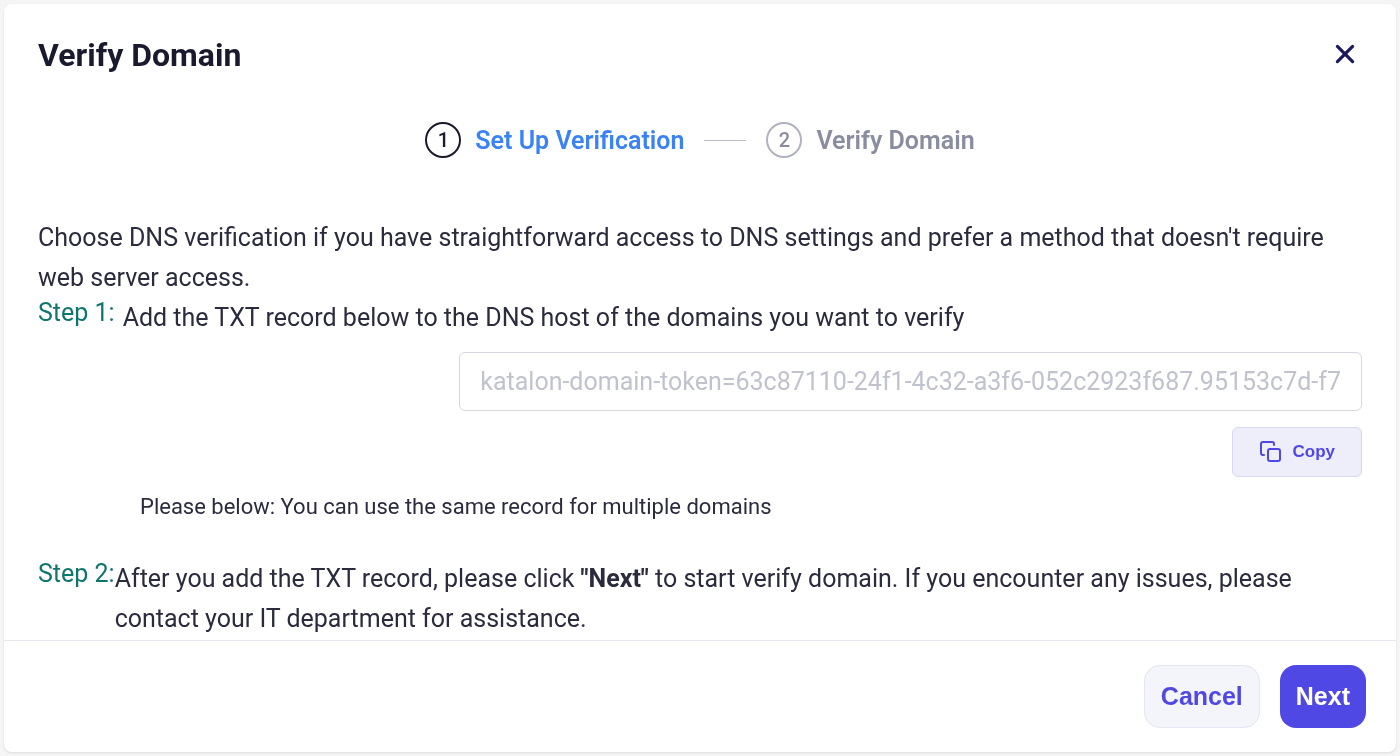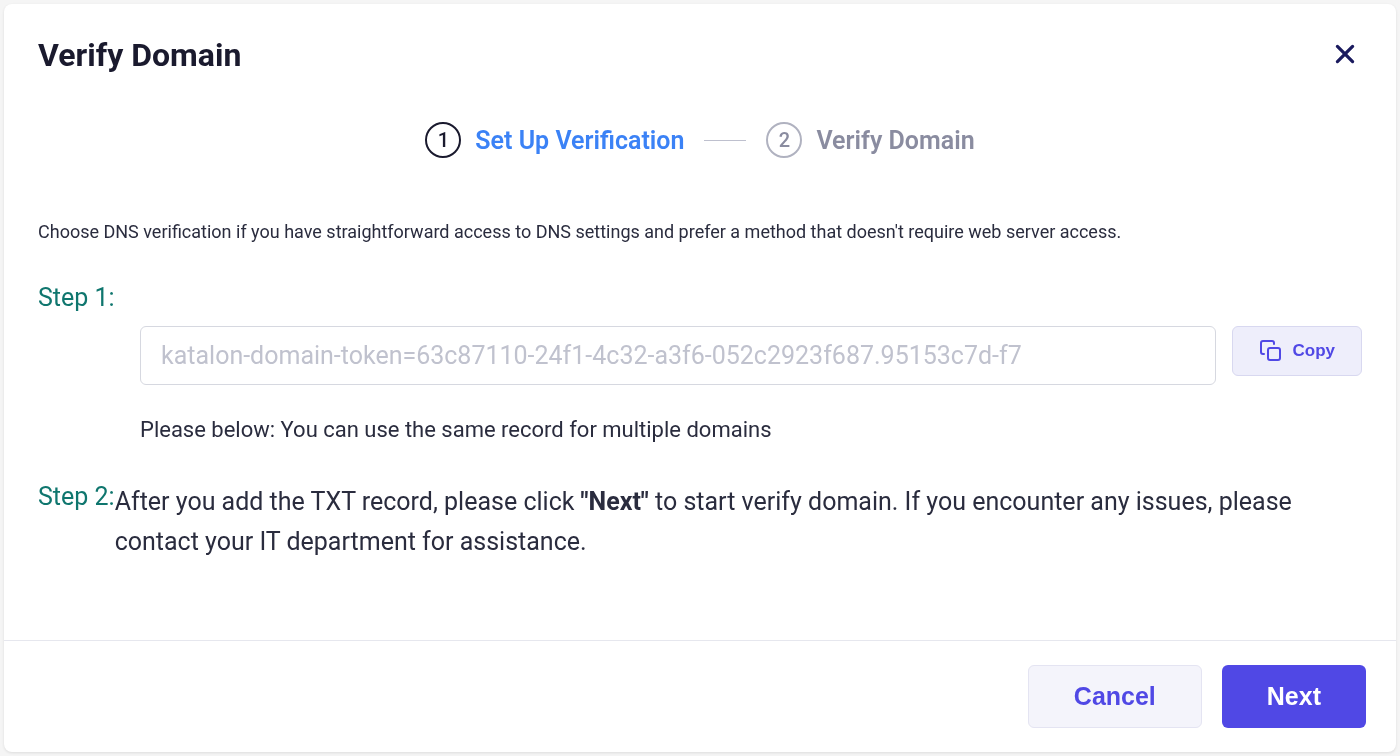--- a/index.html
+++ b/index.html
@@ -86,46 +86,46 @@
     .step-divider {
       width: 42px;
       height: 1px;
       background: #bec0ce;
     }
     .content {
       padding: 40px 34px 0 34px;
       flex: 1;
     }
     .description {
-      font-size: 18px;
+      font-size: 25px;
       color: #2a2c3e;
       line-height: 1.6;
-      margin-bottom: 36px;
     }
     .step-row {
       display: flex;
       gap: 8px;
       margin-bottom: 14px;
     }
     .step-prefix {
       font-size: 25px;
       color: #0f766e;
       white-space: nowrap;
     }
     .step-text {
       font-size: 25px;
       color: #2a2c3e;
       line-height: 1.6;
     }
     .txt-row {
       display: flex;
       gap: 16px;
       margin-left: 102px;
-      margin-bottom: 32px;
-      align-items: flex-start;
+      margin-bottom: 17px;
+      align-items: flex-end;
+      flex-direction: column;
     }
     .txt-input {
       flex: 1;
       border: 1px solid #d6d8e0;
       border-radius: 6px;
       padding: 14px 20px;
       font-size: 25px;
       color: #c0c2ce;
       background: #fff;
       overflow: hidden;
@@ -166,22 +166,22 @@
       line-height: 1.6;
     }
     .footer {
       border-top: 1px solid #e6e7ee;
       padding: 24px 30px;
       display: flex;
       justify-content: flex-end;
       gap: 20px;
     }
     .btn {
-      padding: 16px 45px;
-      border-radius: 6px;
+      padding: 16px 16px;
+      border-radius: 16px;
       font-size: 25px;
       font-weight: 600;
       cursor: pointer;
       border: none;
     }
     .btn-cancel {
       background: #f4f4fb;
       color: #5048e5;
       border: 1px solid #e4e4f2;
     }
@@ -216,20 +216,21 @@
       <div class="step-circle inactive">2</div>
       <div class="step-label inactive">Verify Domain</div>
     </div>
   </div>
 
   <div class="content">
     <p class="description">Choose DNS verification if you have straightforward access to DNS settings and prefer a method that doesn't require web server access.</p>
 
     <div class="step-row">
       <span class="step-prefix">Step 1:</span>
+      <span class="step-text">Add the TXT record below to the DNS host of the domains you want to verify</span>
     </div>
 
     <div class="txt-row">
       <div class="txt-input">katalon-domain-token=63c87110-24f1-4c32-a3f6-052c2923f687.95153c7d-f7</div>
       <button class="copy-btn">
         <span class="copy-icon">
           <svg width="24" height="24" viewBox="0 0 24 24" fill="none" stroke="#5048e5" stroke-width="2" stroke-linecap="round" stroke-linejoin="round">
             <rect x="9" y="9" width="12" height="12" rx="2"></rect>
             <path d="M5 15H4a2 2 0 0 1-2-2V4a2 2 0 0 1 2-2h9a2 2 0 0 1 2 2v1"></path>
           </svg>

